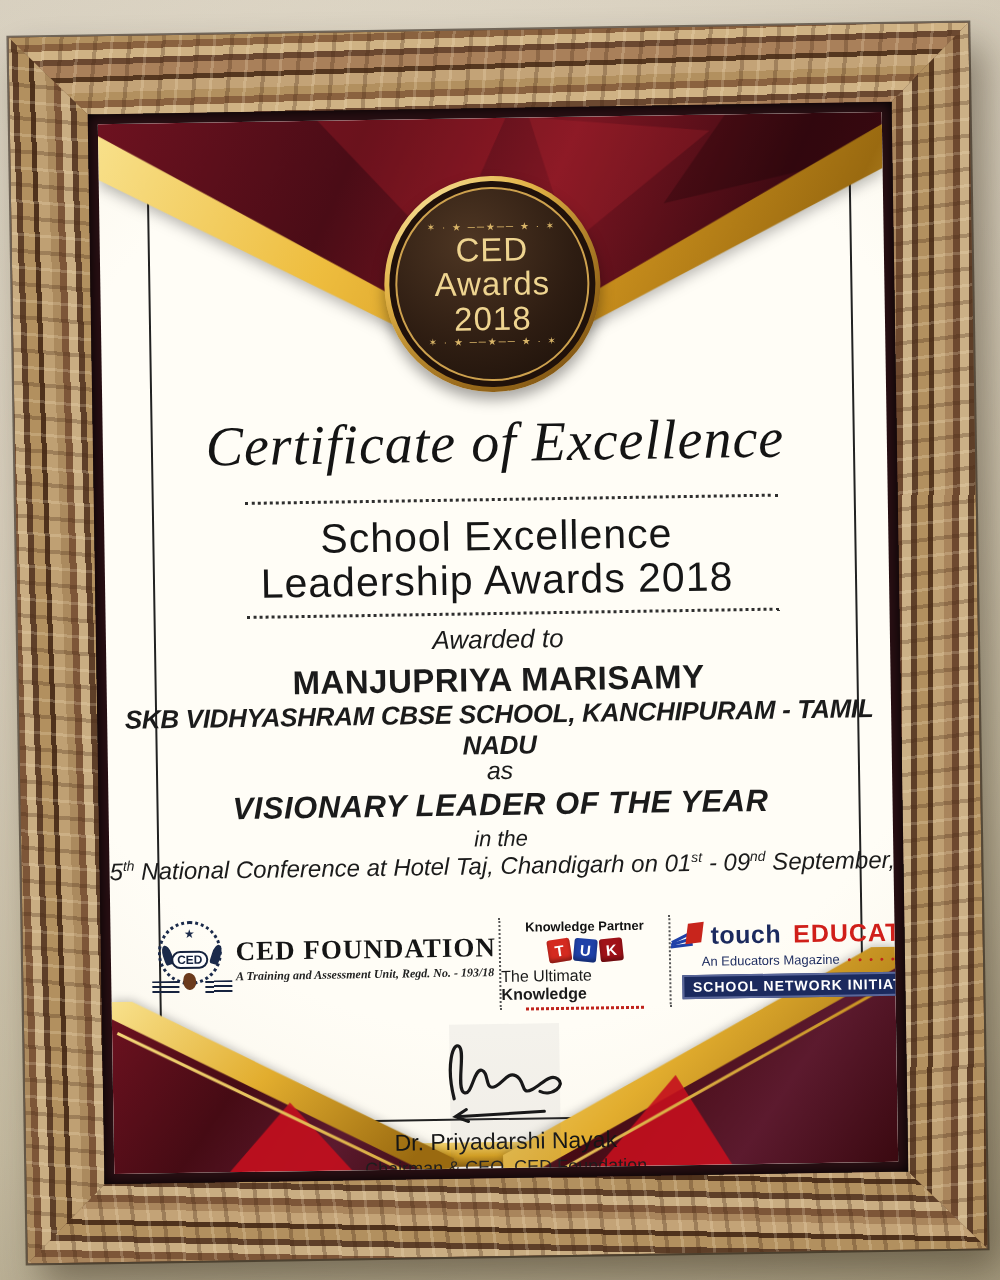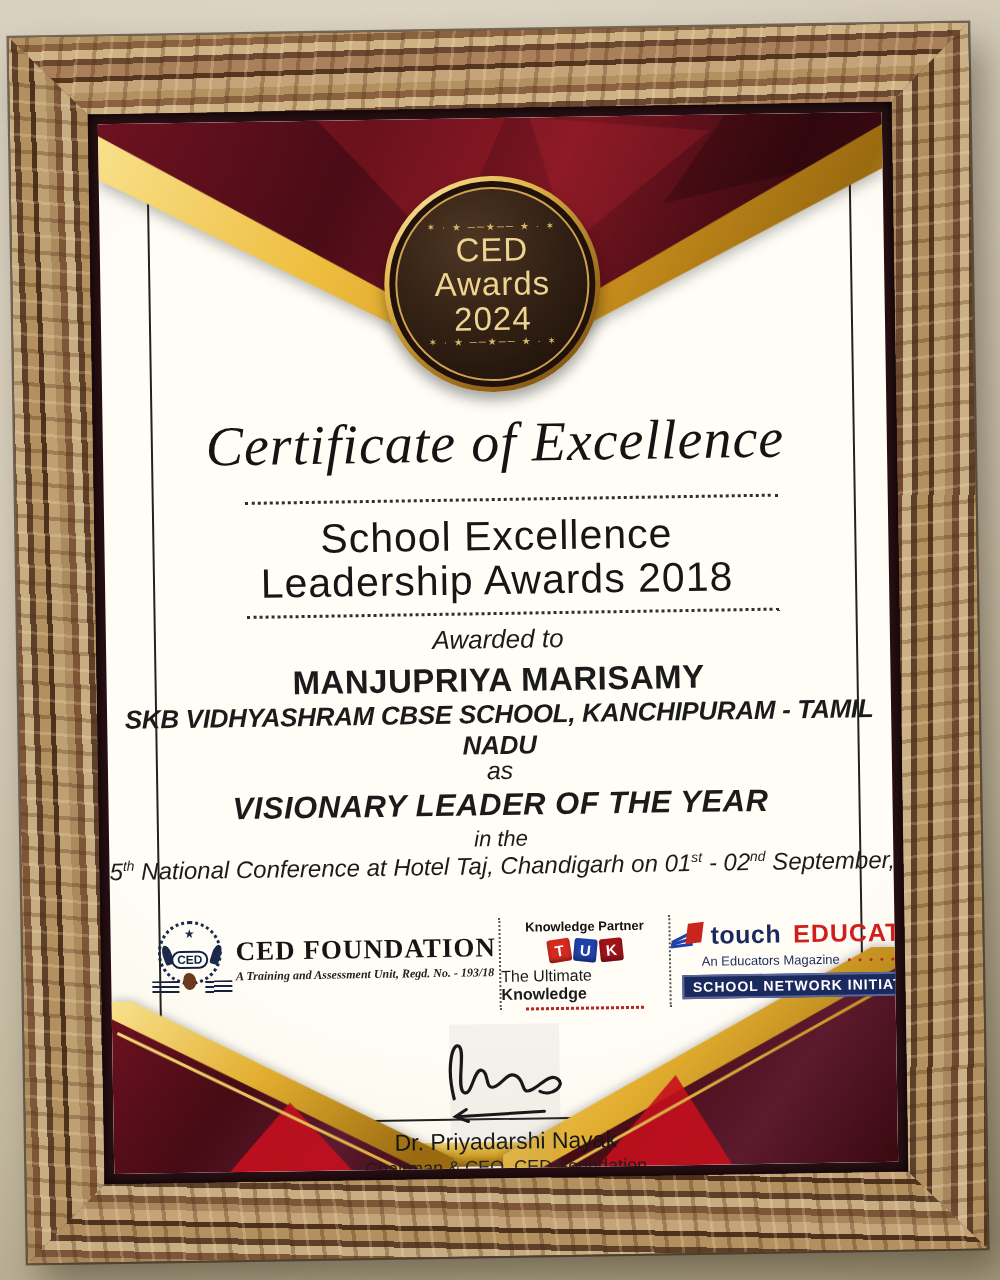--- a/index.html
+++ b/index.html
@@ -200,21 +200,21 @@
         <div class="facet c"></div>
       </div>
     </div>
 
     <div class="medal">
       <div class="medal-ring">
         <div class="medal-core">
           <div class="medal-stars">✶ · ★ ──★── ★ · ✶</div>
           <div class="medal-line">CED</div>
           <div class="medal-line">Awards</div>
-          <div class="medal-line">2024</div>
+          <div class="medal-line">2018</div>
           <div class="medal-stars">✶ · ★ ──★── ★ · ✶</div>
         </div>
       </div>
     </div>
 
     <div class="abs script-title">Certificate of Excellence</div>
     <div class="rule r1"></div>
     <div class="abs award-title">
       <div>School Excellence</div>
       <div>Leadership Awards 2018</div>
@@ -222,21 +222,21 @@
     <div class="rule r2"></div>
 
     <div class="abs awarded-to">Awarded to</div>
     <div class="abs recipient-name">MANJUPRIYA MARISAMY</div>
     <div class="abs recipient-school">SKB VIDHYASHRAM CBSE SCHOOL, KANCHIPURAM - TAMIL NADU</div>
     <div class="abs as-label">as</div>
     <div class="abs award-name">VISIONARY LEADER OF THE YEAR</div>
     <div class="abs in-the">in the</div>
 
     <div class="abs event-line">
-      <span>5</span><sup>th</sup><span> National Conference at Hotel Taj, Chandigarh on 01</span><sup>st</sup><span> - 02</span><sup>nd</sup><span> September, 2018</span>
+      <span>5</span><sup>th</sup><span> National Conference at Hotel Taj, Chandigarh on 01</span><sup>st</sup><span> - 09</span><sup>nd</sup><span> September, 2018</span>
     </div>
 
     <div class="logos">
       <div class="org org-ced">
         <div class="ced-logo">
           <div class="ced-circle"></div>
           <div class="ced-star">★</div>
           <div class="ced-person pl"></div>
           <div class="ced-person pr"></div>
           <div class="ced-badge">CED</div>

